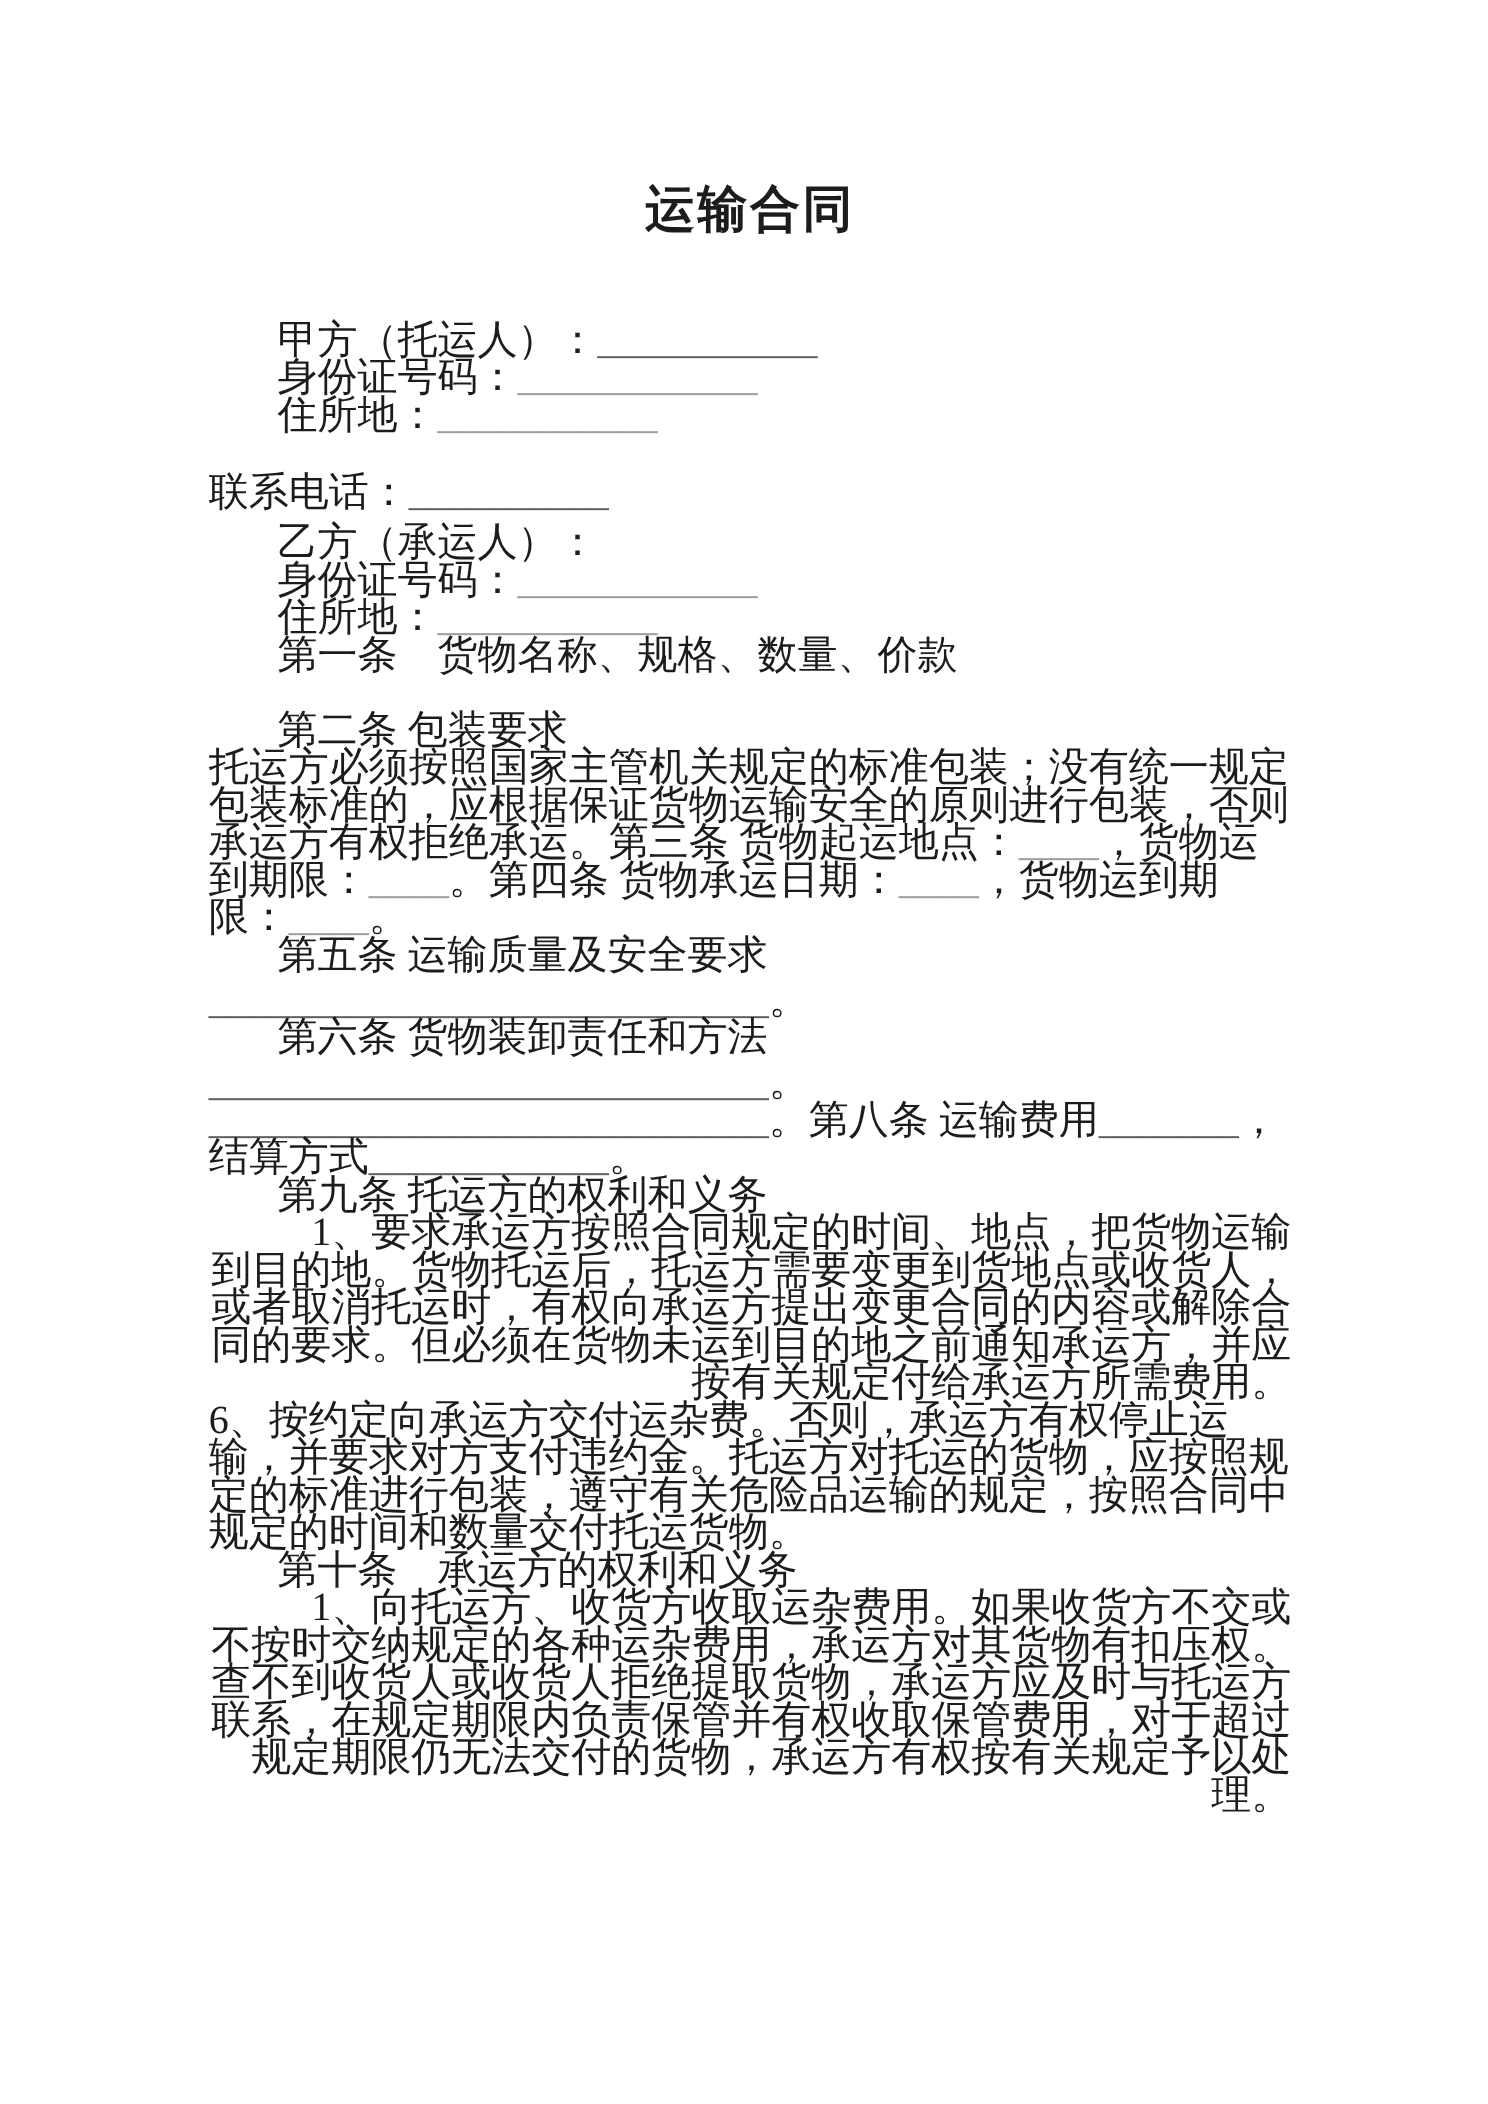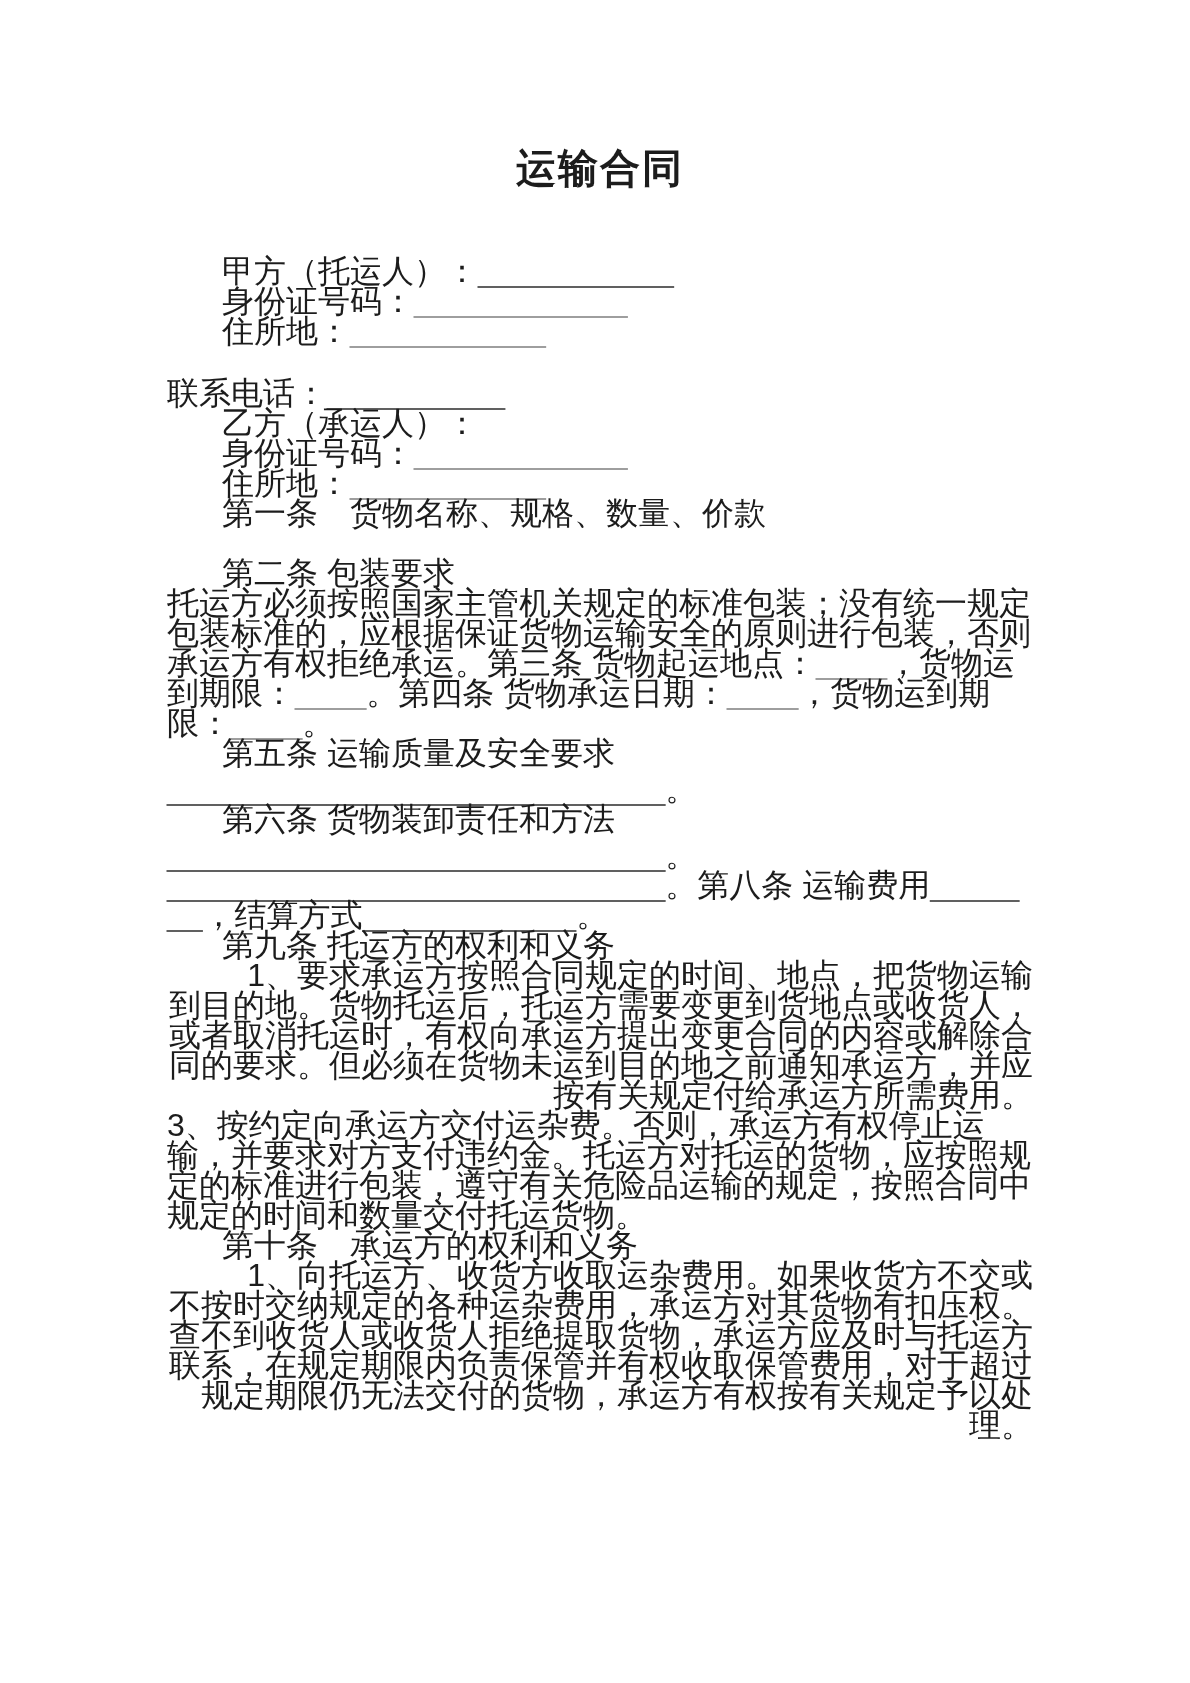--- a/index.html
+++ b/index.html
@@ -3,21 +3,21 @@
 <meta charset="utf-8">
 <style>
   html,body{margin:0;padding:0;background:#ffffff;}
   .page{
     position:relative;
     width:1190px;
     height:1683px;
     box-sizing:border-box;
     background:#ffffff;
     padding:142px 157px 0 167px;
-    font-family:Liberation Sans, sans-serif;
+    font-family:Liberation Serif, serif;
     color:#1c1c1c;
     overflow:hidden;
   }
   .title{
     font-size:40px;
     font-weight:bold;
     text-align:center;
     line-height:52px;
     letter-spacing:2px;
     margin:0 0 62px 0;
@@ -37,31 +37,31 @@
 </head>
 <body>
 
 <div class="page">
   <h1 class="title">运输合同</h1>
   <div id="doc-body">
       <div class="para ind"><span>甲方（托运人）：</span><span class="blank blank-m">___________</span></div>
       <div class="para ind"><span>身份证号码：</span><span class="blank blank-l">____________</span></div>
       <div class="para ind"><span>住所地：</span><span class="blank blank-l">___________</span></div>
       <div class="para" style="margin-top: 32px;"><span>联系电话：</span><span class="blank blank-m">__________</span></div>
-      <div class="para ind" style=""><span>乙方（承运人）：</span></div>
+      <div class="para ind" style="margin-top: 10px;"><span>乙方（承运人）：</span></div>
       <div class="para ind"><span>身份证号码：</span><span class="blank blank-l">____________</span></div>
       <div class="para ind"><span>住所地：</span><span class="blank blank-l">___________</span></div>
       <div class="para ind"><span>第一条　货物名称、规格、数量、价款</span></div>
       <div class="para blankline"></div>
       <div class="para ind"><span>第二条 包装要求</span></div>
       <div class="para"><span>托运方必须按照国家主管机关规定的标准包装；没有统一规定包装标准的，应根据保证货物运输安全的原则进行包装，否则承运方有权拒绝承运。第三条 货物起运地点：</span><span class="blank blank-l">____</span><span>，货物运到期限：</span><span class="blank blank-l">____</span><span>。第四条 货物承运日期：</span><span class="blank blank-l">____</span><span>，货物运到期限：</span><span class="blank blank-l">____</span><span>。</span></div>
       <div class="para ind"><span>第五条 运输质量及安全要求</span></div>
       <div class="para" style="margin-top: 6px;"><span class="blank blank-m">____________________________</span><span>。</span></div>
       <div class="para ind"><span>第六条 货物装卸责任和方法</span></div>
       <div class="para" style="margin-top: 6px;"><span class="blank blank-m">____________________________</span><span>。</span></div>
       <div class="para"><span class="blank blank-m">____________________________</span><span>。第八条 运输费用</span><span class="blank blank-m">_______</span><span>，结算方式</span><span class="blank blank-m">____________</span><span>。</span></div>
       <div class="para ind"><span>第九条 托运方的权利和义务</span></div>
       <div class="para ti"><span>1、要求承运方按照合同规定的时间、地点，把货物运输到目的地。货物托运后，托运方需要变更到货地点或收货人，或者取消托运时，有权向承运方提出变更合同的内容或解除合同的要求。但必须在货物未运到目的地之前通知承运方，并应按有关规定付给承运方所需费用。</span></div>
-      <div class="para"><span>3、按约定向承运方交付运杂费。否则，承运方有权停止运输，并要求对方支付违约金。托运方对托运的货物，应按照规定的标准进行包装，遵守有关危险品运输的规定，按照合同中规定的时间和数量交付托运货物。</span></div>
+      <div class="para"><span>6、按约定向承运方交付运杂费。否则，承运方有权停止运输，并要求对方支付违约金。托运方对托运的货物，应按照规定的标准进行包装，遵守有关危险品运输的规定，按照合同中规定的时间和数量交付托运货物。</span></div>
       <div class="para ind"><span>第十条　承运方的权利和义务</span></div>
       <div class="para ti"><span>1、向托运方、收货方收取运杂费用。如果收货方不交或不按时交纳规定的各种运杂费用，承运方对其货物有扣压权。查不到收货人或收货人拒绝提取货物，承运方应及时与托运方联系，在规定期限内负责保管并有权收取保管费用，对于超过规定期限仍无法交付的货物，承运方有权按有关规定予以处理。</span></div>
     </div>
 </div>
 
 </body></html>

